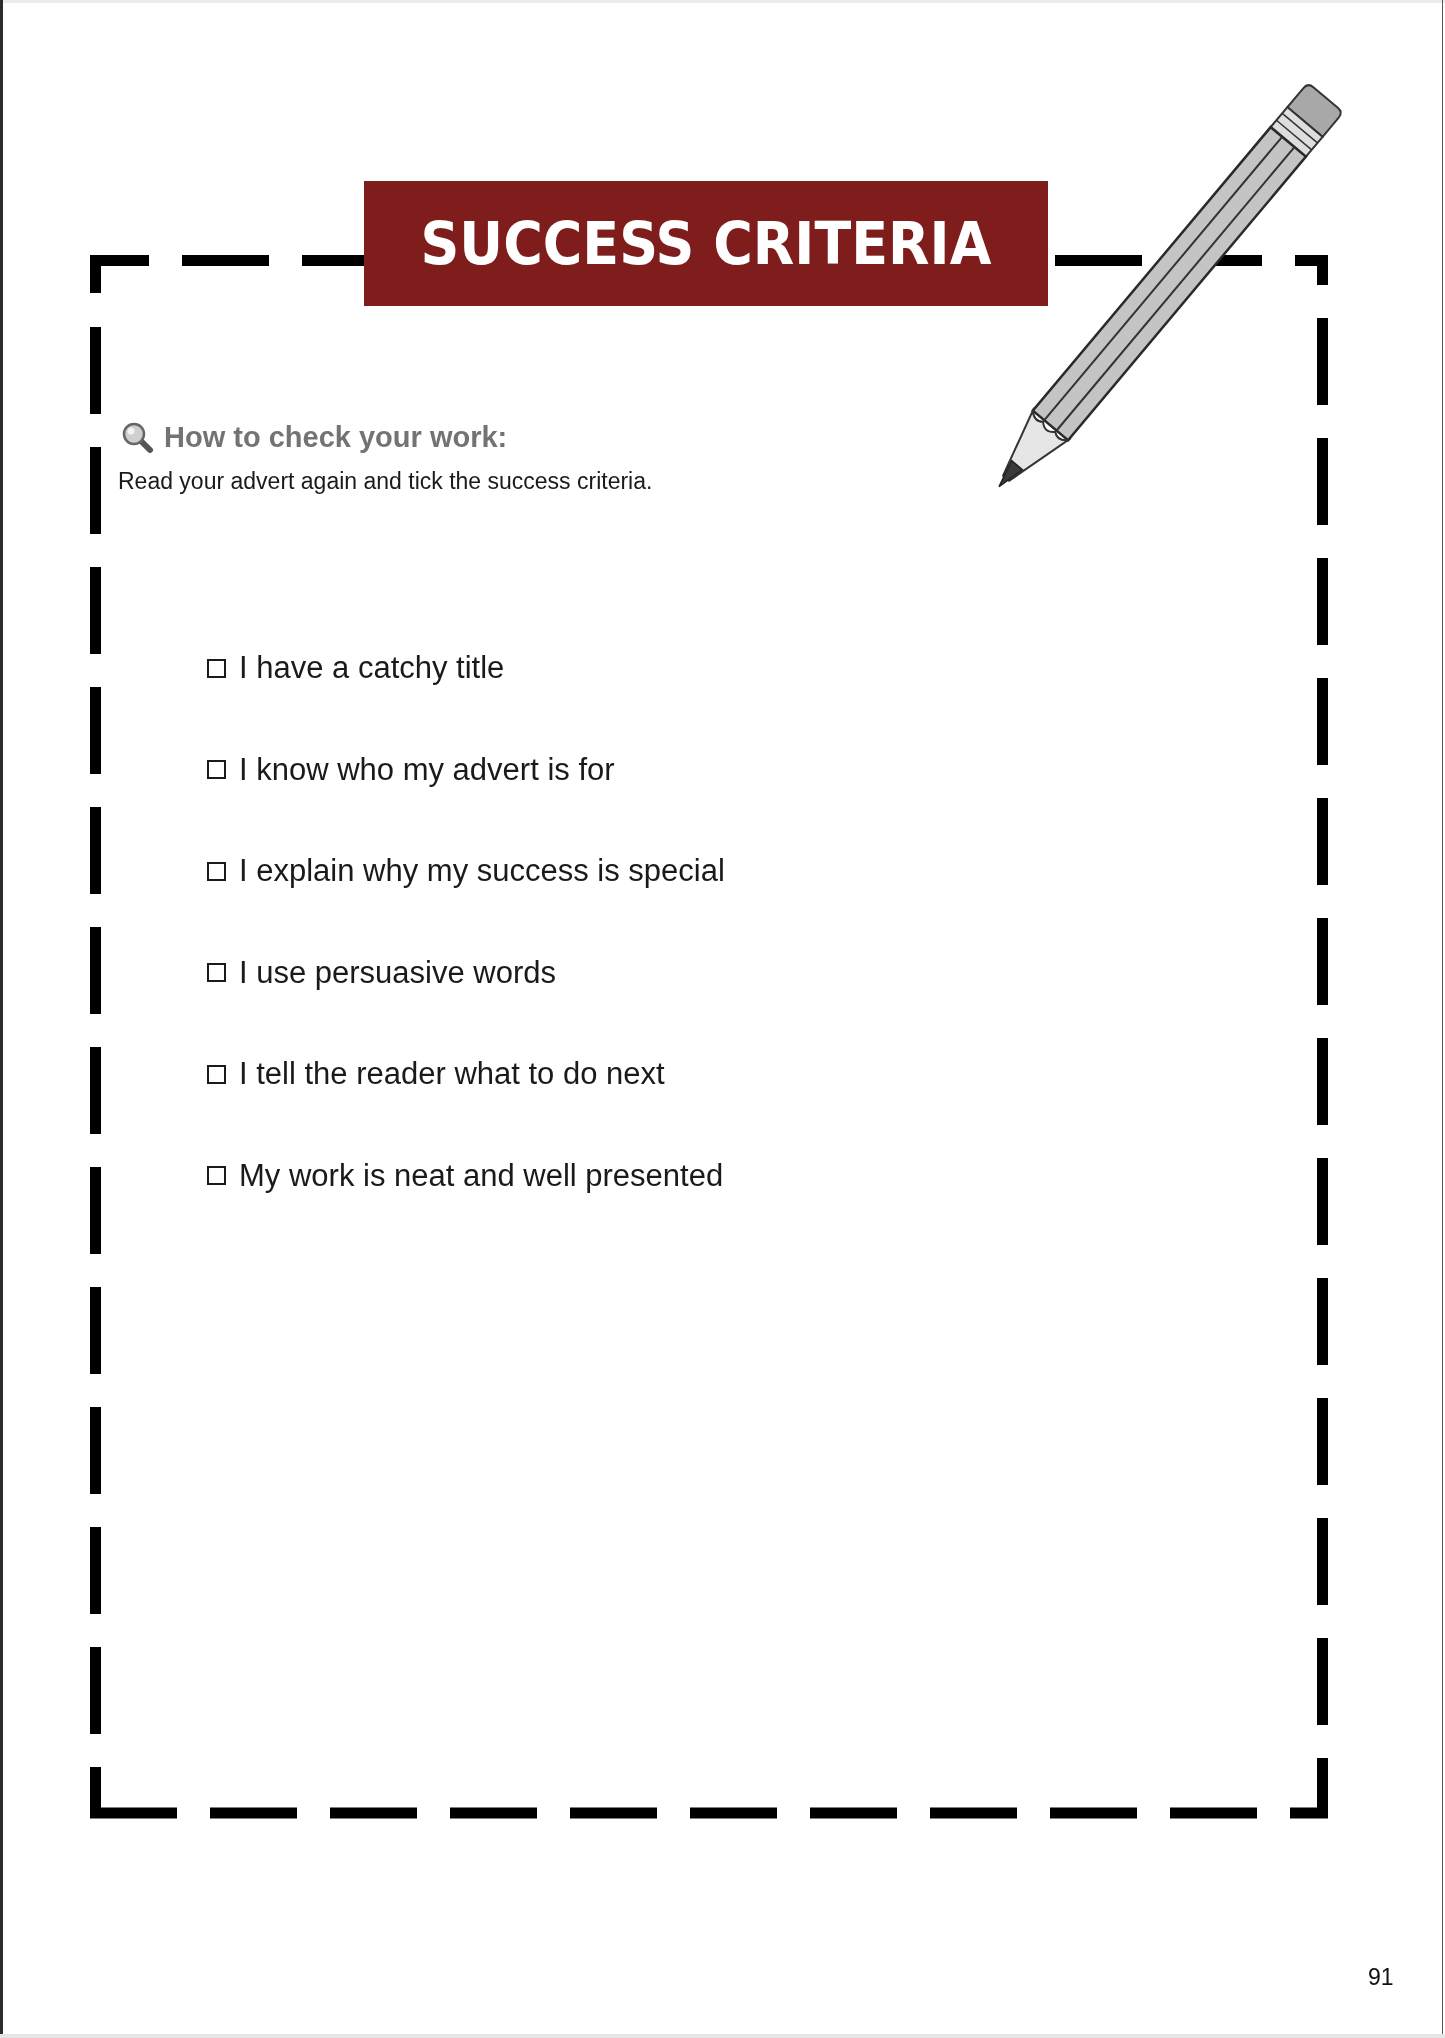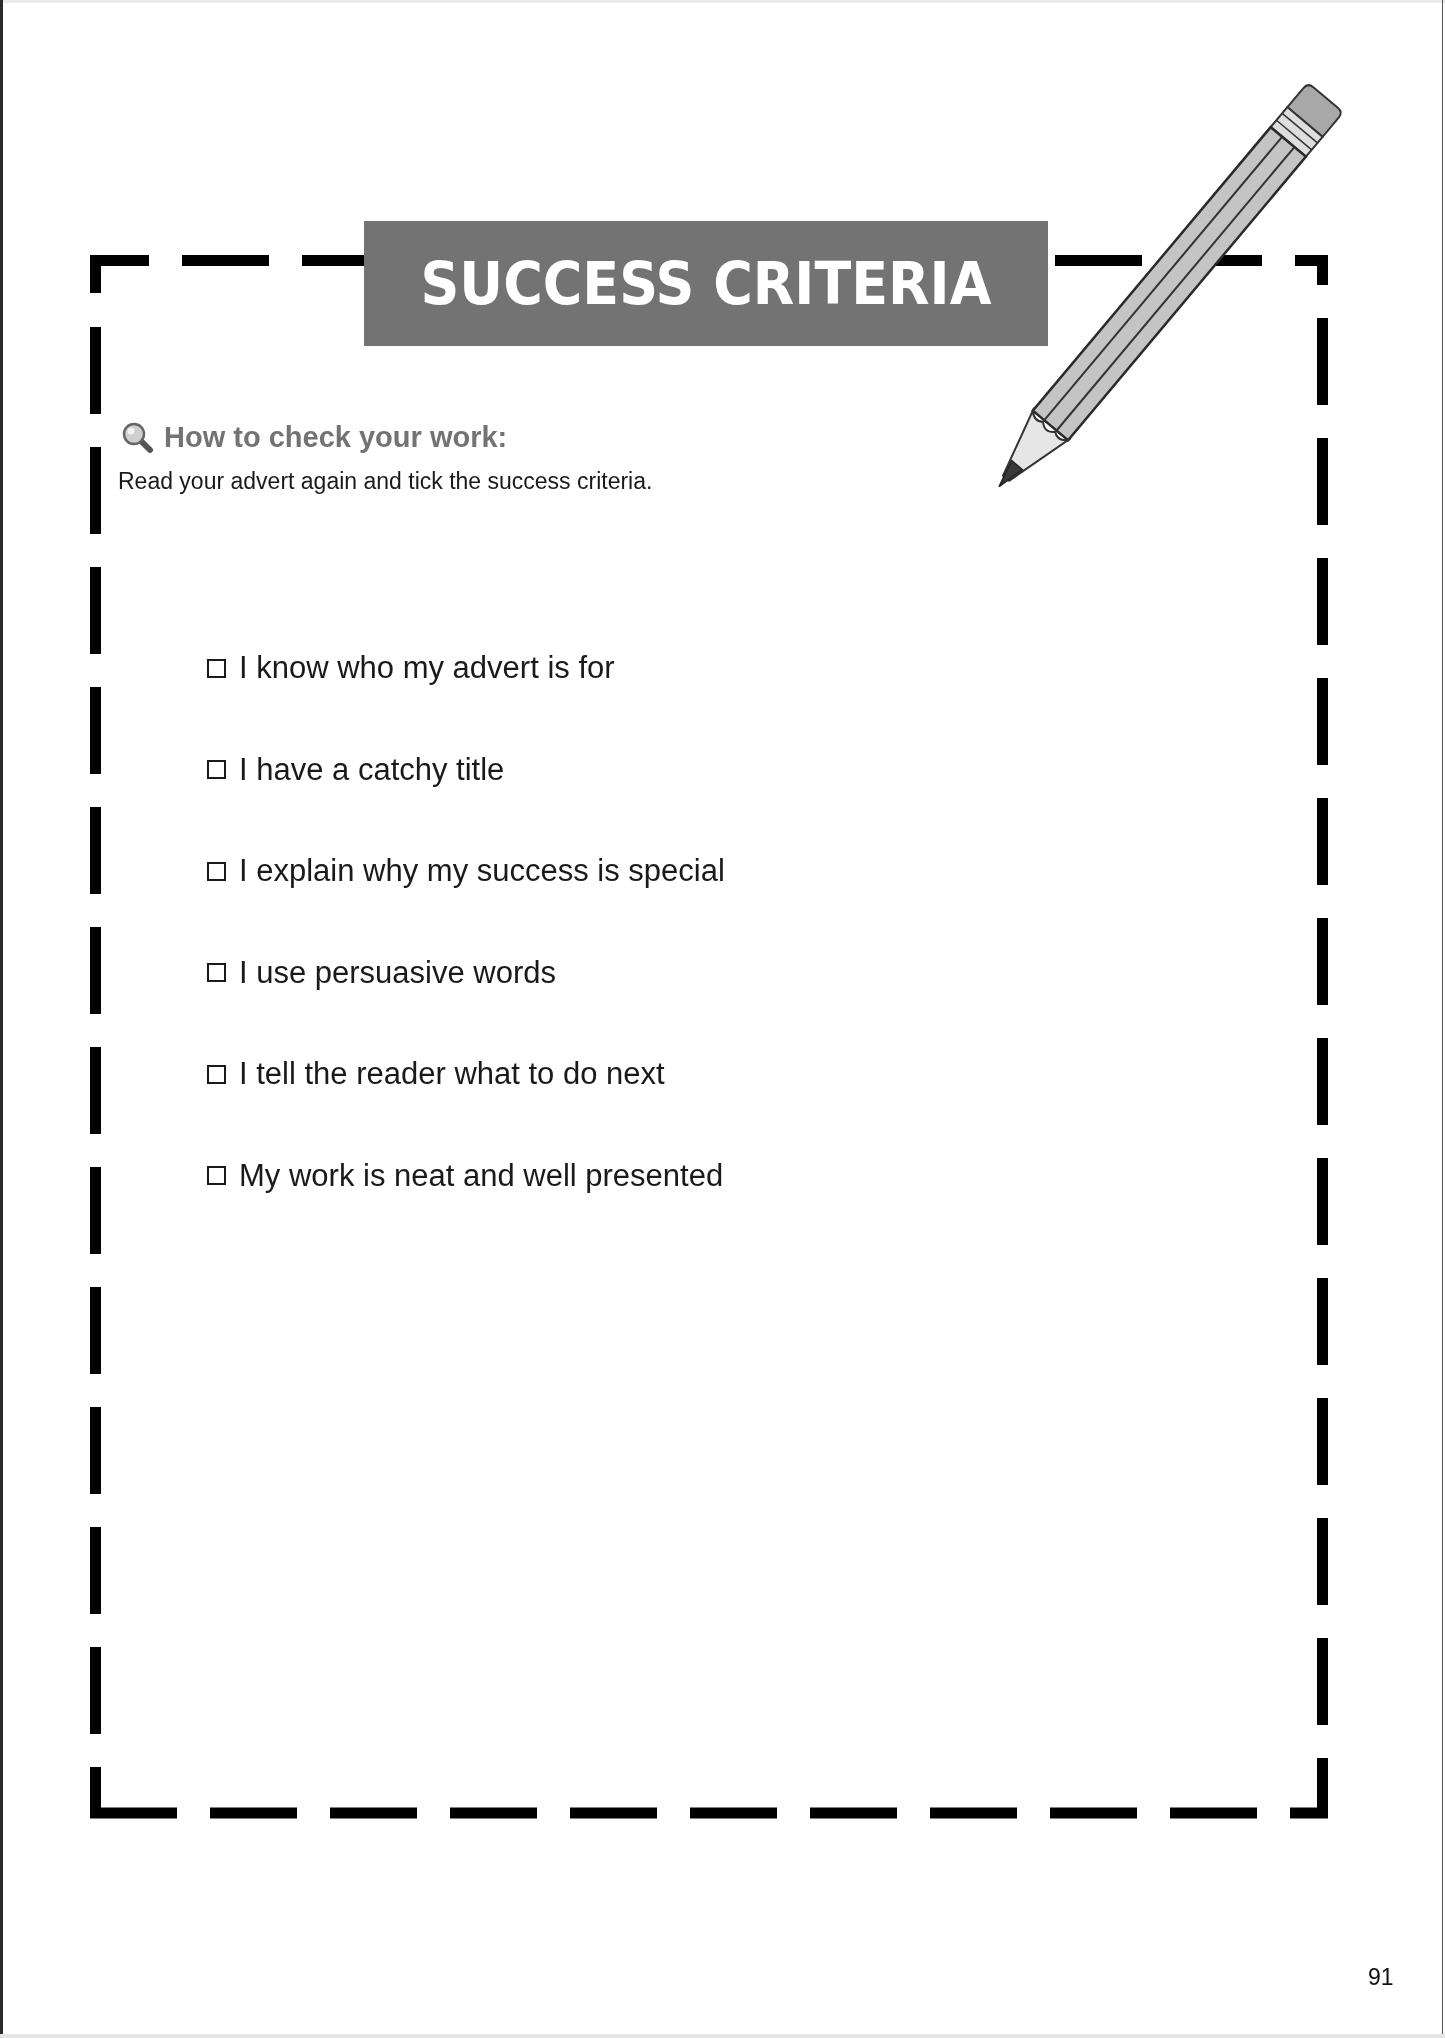--- a/index.html
+++ b/index.html
@@ -33,22 +33,22 @@
   }
   .dashed-border {
     position: absolute; left: 0; top: 0;
     width: 1445px; height: 2038px;
     pointer-events: none;
   }
   .title-box {
     position: absolute;
     left: 364px; top: 181px;
     width: 684px; height: 125px;
-    background: #737373;
-    display: flex; align-items: center; justify-content: center; margin-top: 40px;
+    background: #7f1d1d;
+    display: flex; align-items: center; justify-content: center;
   }
   .title-text {
     color: #ffffff;
     font-family: "DejaVu Sans", sans-serif;
     font-weight: bold;
     font-size: 58px;
     letter-spacing: 0px;
     transform: scaleX(0.93);
     white-space: nowrap;
   }
@@ -165,28 +165,28 @@
       <circle cx="9" cy="9" r="3.5" fill="#f2f2f2"></circle>
     </svg>
   </span>
   <span class="howto-label">How to check your work:</span>
 </div>
 <div class="instruction">Read your advert again and tick the success criteria.</div>
 
 <ul class="checklist">
   <li class="check-item">
     <span class="check-box"></span>
+    <span class="check-label">I have a catchy title</span>
+  </li>
+  <li class="check-item">
+    <span class="check-box"></span>
     <span class="check-label">I know who my advert is for</span>
   </li>
   <li class="check-item">
     <span class="check-box"></span>
-    <span class="check-label">I have a catchy title</span>
-  </li>
-  <li class="check-item">
-    <span class="check-box"></span>
     <span class="check-label">I explain why my success is special</span>
   </li>
   <li class="check-item">
     <span class="check-box"></span>
     <span class="check-label">I use persuasive words</span>
   </li>
   <li class="check-item">
     <span class="check-box"></span>
     <span class="check-label">I tell the reader what to do next</span>
   </li>

